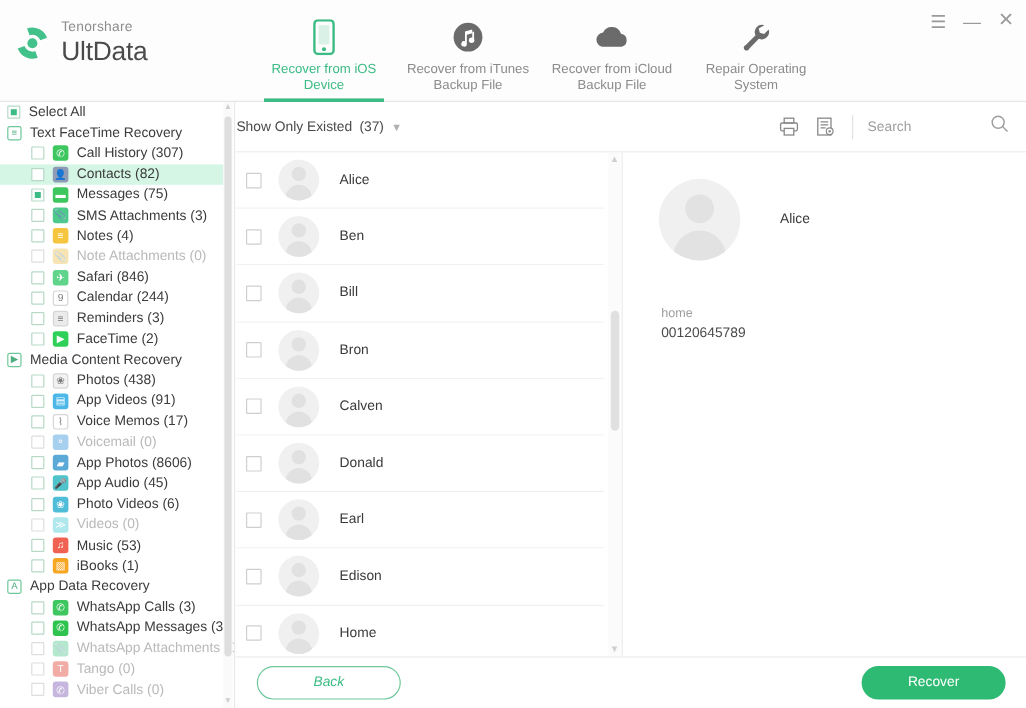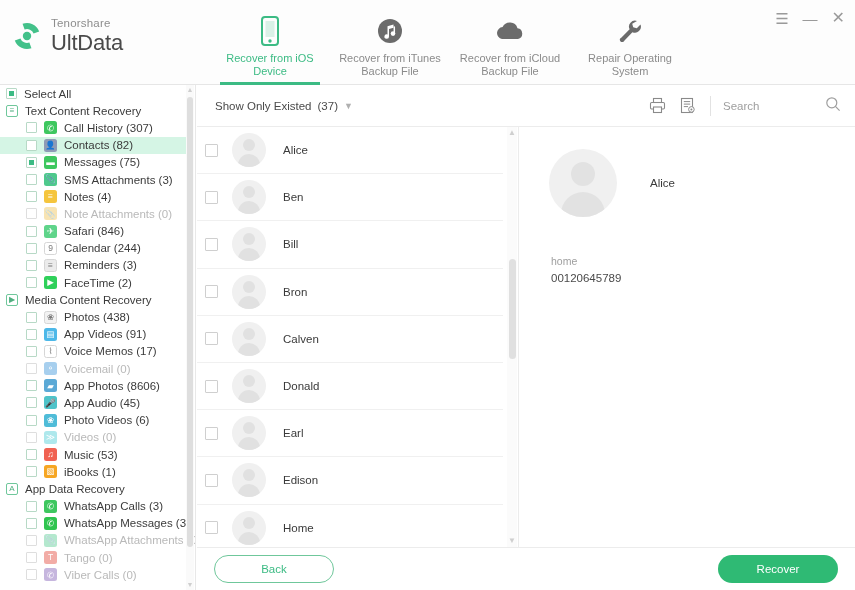--- a/index.html
+++ b/index.html
@@ -85,21 +85,21 @@
   .sb-bar { position:absolute; right:1px; top:0; width:8px; height:100%; background:#fafafa; cursor:pointer; }
   .sb-bar .thumb { position:absolute; left:1px; width:6px; background:#dedede; border-radius:3px; }
   .sb-arrow { position:absolute; left:0; width:8px; height:10px; color:#cfcfcf; font-size:7px; text-align:center; line-height:10px; }
 
   
   .content { position: absolute; left: 197px; top: 85px; width: 658px; height: 505px; background:#fff; }
   .ctoolbar {
     position: absolute; left:0; top:0; width: 658px; height: 42px;
     border-bottom: 1px solid #ececec; display:flex; align-items:center;
   }
-  .filter { margin-left: 18px; display:flex; align-items:center; gap:6px; font-size:11.5px; color:#4a4a4a; cursor:pointer; }
+  .filter { display:flex; align-items:center; gap:6px; font-size:11.5px; color:#4a4a4a; cursor:pointer; }
   .filter .count { color:#4a4a4a; }
   .caret { color:#b0b0b0; font-size:9px; }
   .tb-right { margin-left:auto; display:flex; align-items:center; gap:0; padding-right:14px; }
   .tb-icon { width:30px; height:30px; display:flex; align-items:center; justify-content:center; cursor:pointer; }
   .tb-div { width:1px; height:20px; background:#e2e2e2; margin:0 12px 0 8px; }
   .search-box { display:flex; align-items:center; gap:32px; }
   .search-input {
     border:none; outline:none; font-size:11.5px; color:#7d7d7d; width:70px;
     font-family:"Liberation Sans", sans-serif; background:transparent;
   }
@@ -157,20 +157,21 @@
 
   
   .footer {
     position:absolute; left:0; top:462px; width:658px; height:43px;
     border-top:1px solid #ececec; display:flex; align-items:center;
   }
   .btn-back {
     margin-left:17px; width:120px; height:28px; border:1px solid #6fc79b; border-radius:14px;
     background:#fff; color:#3cbb84; font-size:11.5px; cursor:pointer;
     font-family:"Liberation Sans", sans-serif;
+    font-style:italic;
   }
   .btn-recover {
     margin-left:auto; margin-right:17px; width:120px; height:28px; border:none; border-radius:14px;
     background:#2fba74; color:#fff; font-size:11.5px; cursor:pointer;
     font-family:"Liberation Sans", sans-serif;
   }
 </style>
 </head>
 <body>
 
@@ -247,21 +248,21 @@
   </div>
 
   <div class="sidebar">
     <div class="sb-scroll" id="sb-scroll">
         <div class="sb-row group">
           <span class="cb part"></span>
           <span>Select All</span>
         </div>
         <div class="sb-row group">
           <span class="gicon">≡</span>
-          <span>Text Content Recovery</span>
+          <span>Text FaceTime Recovery</span>
         </div>
         <div class="sb-row child">
           <span class="cb "></span>
           <span class="ticon-sm " style="background: rgb(62, 199, 95);">
             <span class="gly">✆</span>
           </span>
           <span>Call History (307)</span>
         </div>
         <div class="sb-row child sel">
           <span class="cb "></span>

